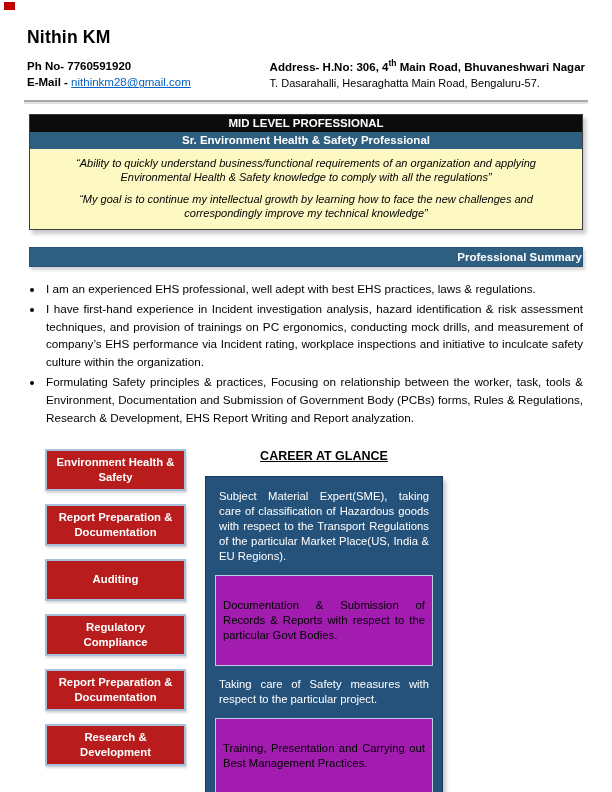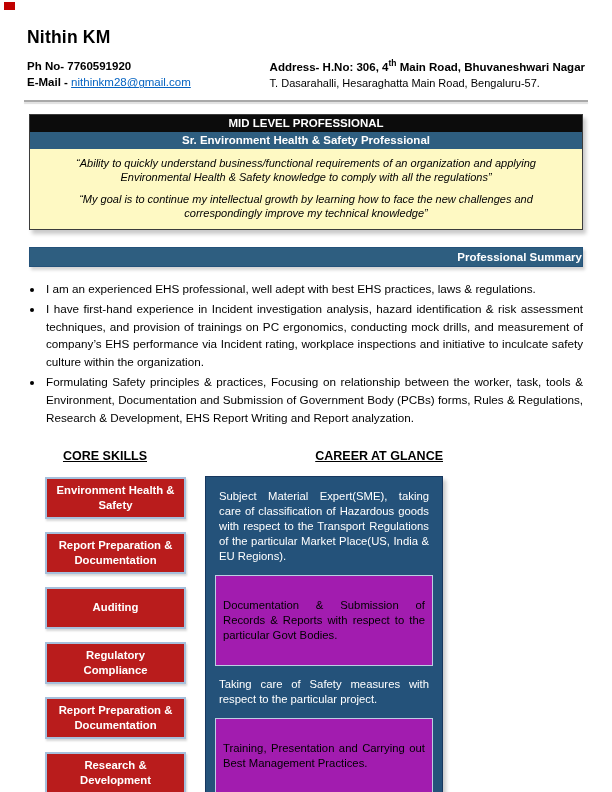--- a/index.html
+++ b/index.html
@@ -43,21 +43,21 @@
   .col-heading{font-size:12.5px;font-weight:700;text-decoration:underline;text-align:center;margin:0 0 15px;}
   .col-left{width:177px;flex:none;}
   .col-left .col-heading{width:150px;margin-left:3px;margin-bottom:14px;}
   .skill-box{
     width:121px;height:38px;margin:0 auto 13px;background:#b91c1c;
     border:2px solid #a6c0dc;box-shadow:1px 2px 2px #d8d8d8;
     color:#fff;font-weight:700;font-size:11.3px;line-height:1.35;text-align:center;
     display:flex;align-items:center;justify-content:center;padding:0 8px;
   }
   .col-right{width:238px;flex:none;margin-left:1px;}
-  .col-right .col-heading{margin-bottom:13px;text-align:right;}
+  .col-right .col-heading{margin-bottom:13px;}
   .career-box{background:#24527a;border:1px solid #17375e;box-shadow:3px 4px 4px #c9c9c9;padding:11px 9px 10px;}
   .ci{font-size:11.3px;line-height:1.33;text-align:justify;margin-bottom:10px;}
   .ci.plain{color:#fff;padding:1px 4px;}
   .ci.boxed{background:#a21caf;color:#000;border:1px solid #bccde2;padding:22px 7px;}
   .ci:last-child{margin-bottom:2px;}
 </style>
 </head>
 <body>
 
 <div class="corner-marker"></div>
@@ -92,21 +92,20 @@
   <div class="section-bar">Professional Summary</div>
   <ul class="bullets">
     <li>I am an experienced EHS professional, well adept with best EHS practices, laws &amp; regulations.</li>
     <li>I have first-hand experience in Incident investigation analysis, hazard identification &amp; risk assessment techniques, and provision of trainings on PC ergonomics, conducting mock drills, and measurement of company’s EHS performance via Incident rating, workplace inspections and initiative to inculcate safety culture within the organization.</li>
     <li>Formulating Safety principles &amp; practices, Focusing on relationship between the worker, task, tools &amp; Environment, Documentation and Submission of Government Body (PCBs) forms, Rules &amp; Regulations, Research &amp; Development, EHS Report Writing and Report analyzation.</li>
   </ul>
 
   <div class="columns">
 
     <div class="col-left">
-      <div class="col-heading">CORE SKILLS</div>
       <div class="skill-box">Environment Health &amp; Safety</div>
       <div class="skill-box">Report Preparation &amp; Documentation</div>
       <div class="skill-box">Auditing</div>
       <div class="skill-box">Regulatory Compliance</div>
       <div class="skill-box">Report Preparation &amp; Documentation</div>
       <div class="skill-box">Research &amp; Development</div>
     </div>
 
     <div class="col-right">
       <div class="col-heading">CAREER AT GLANCE</div>

